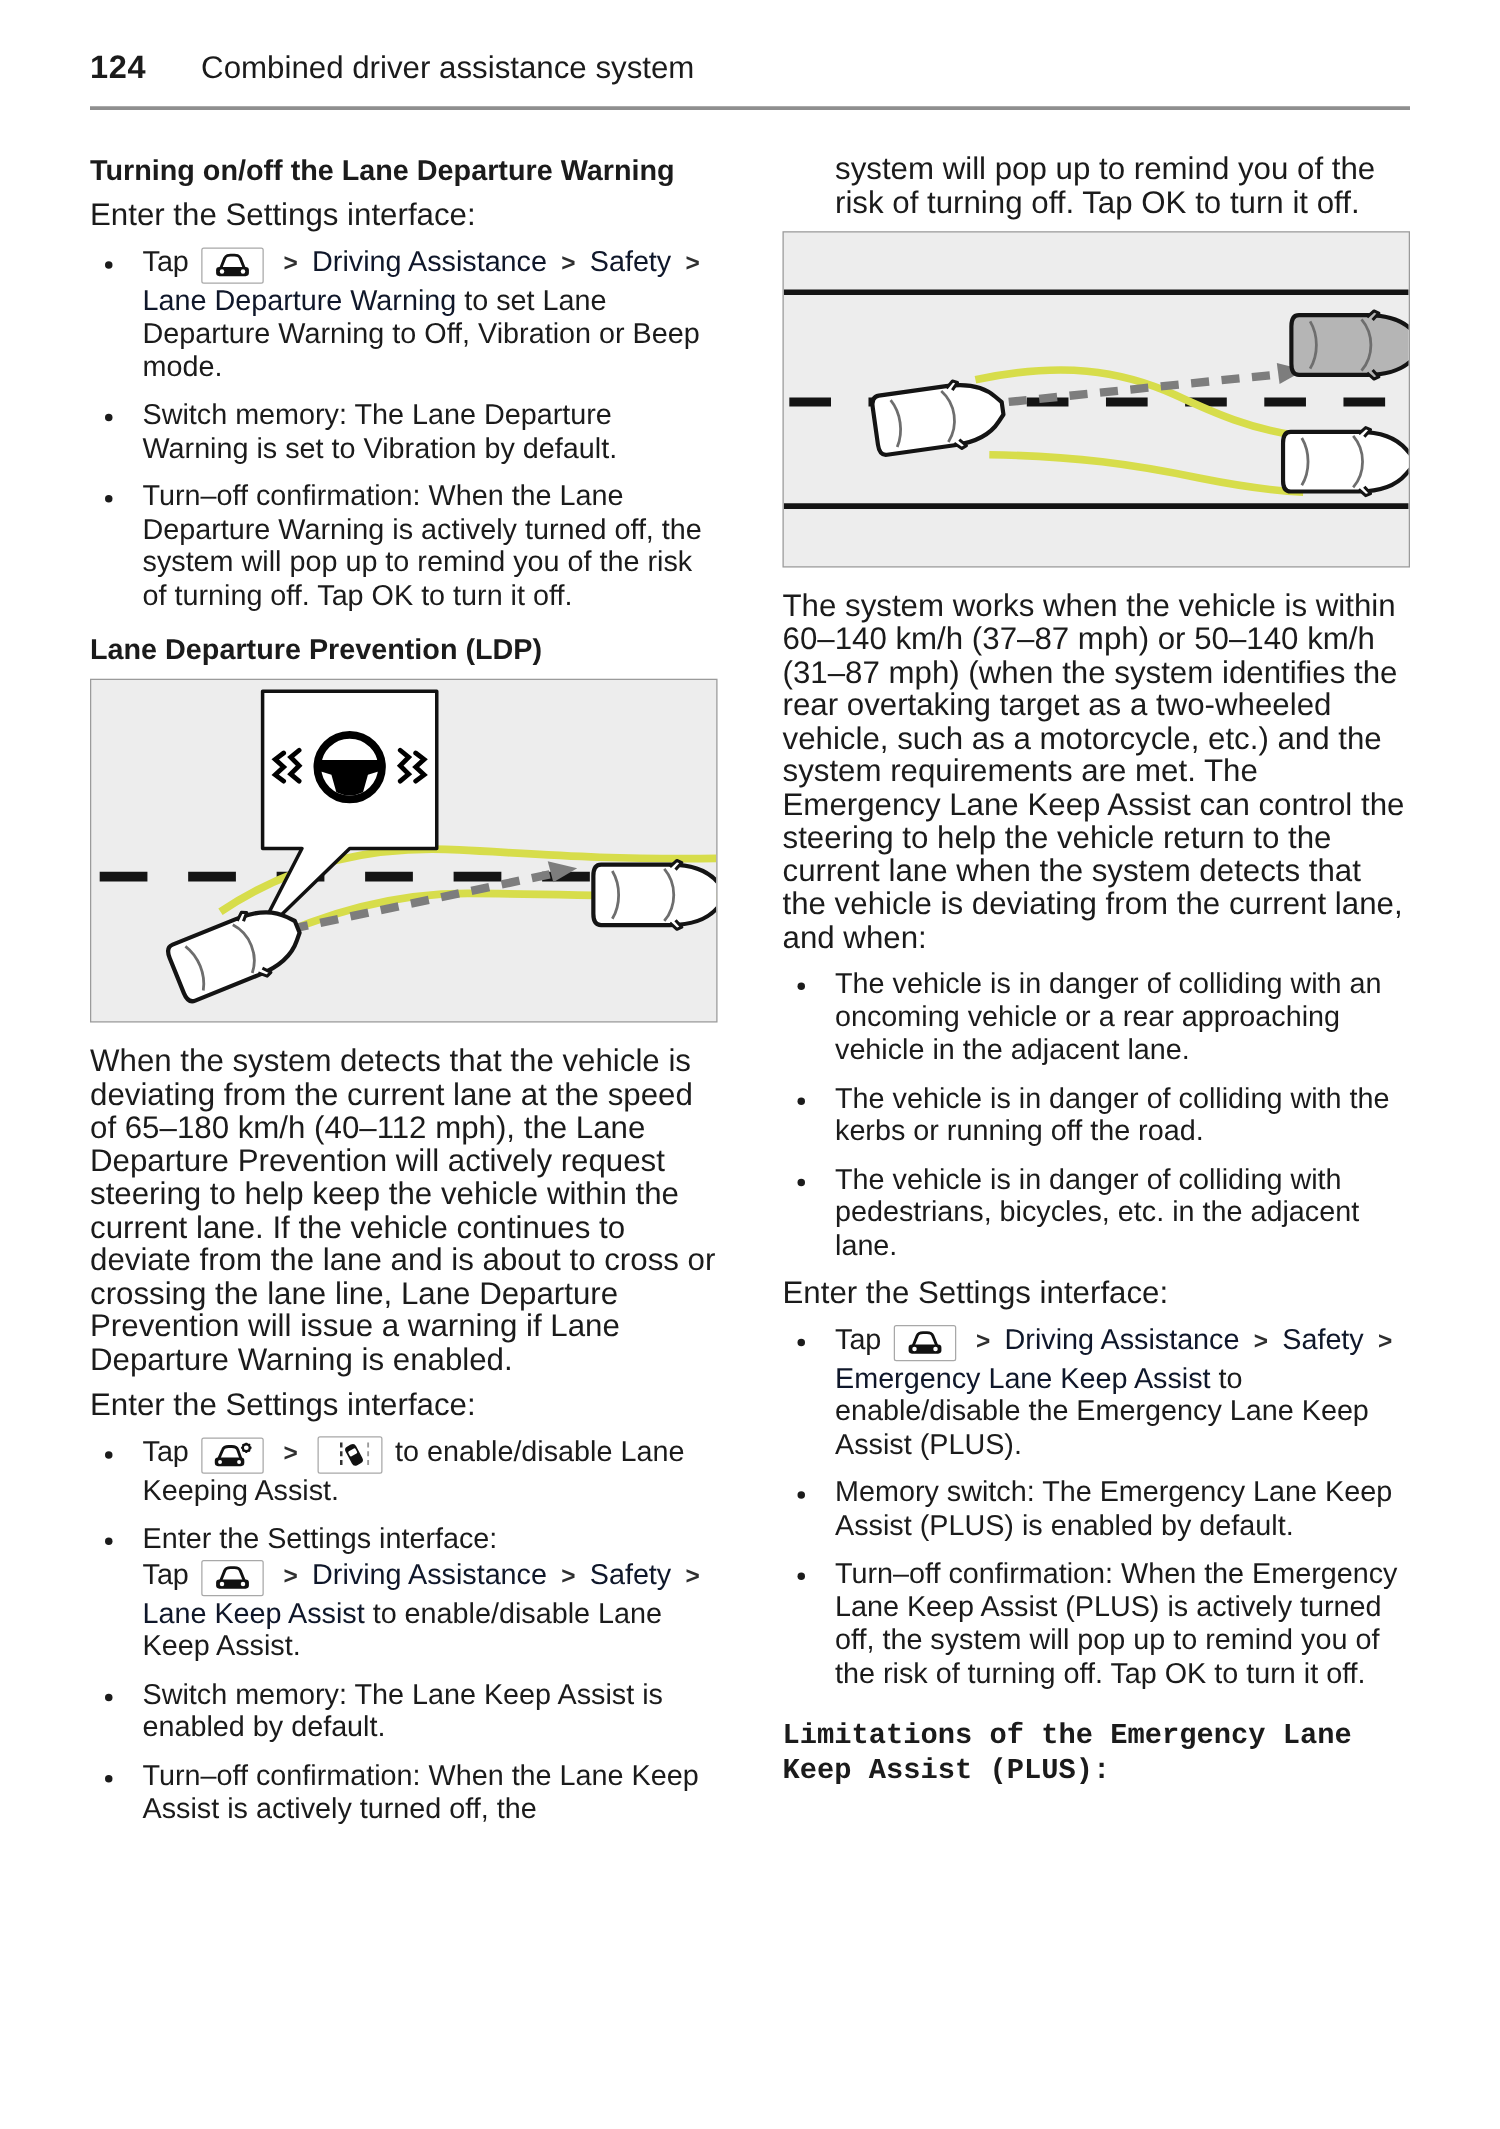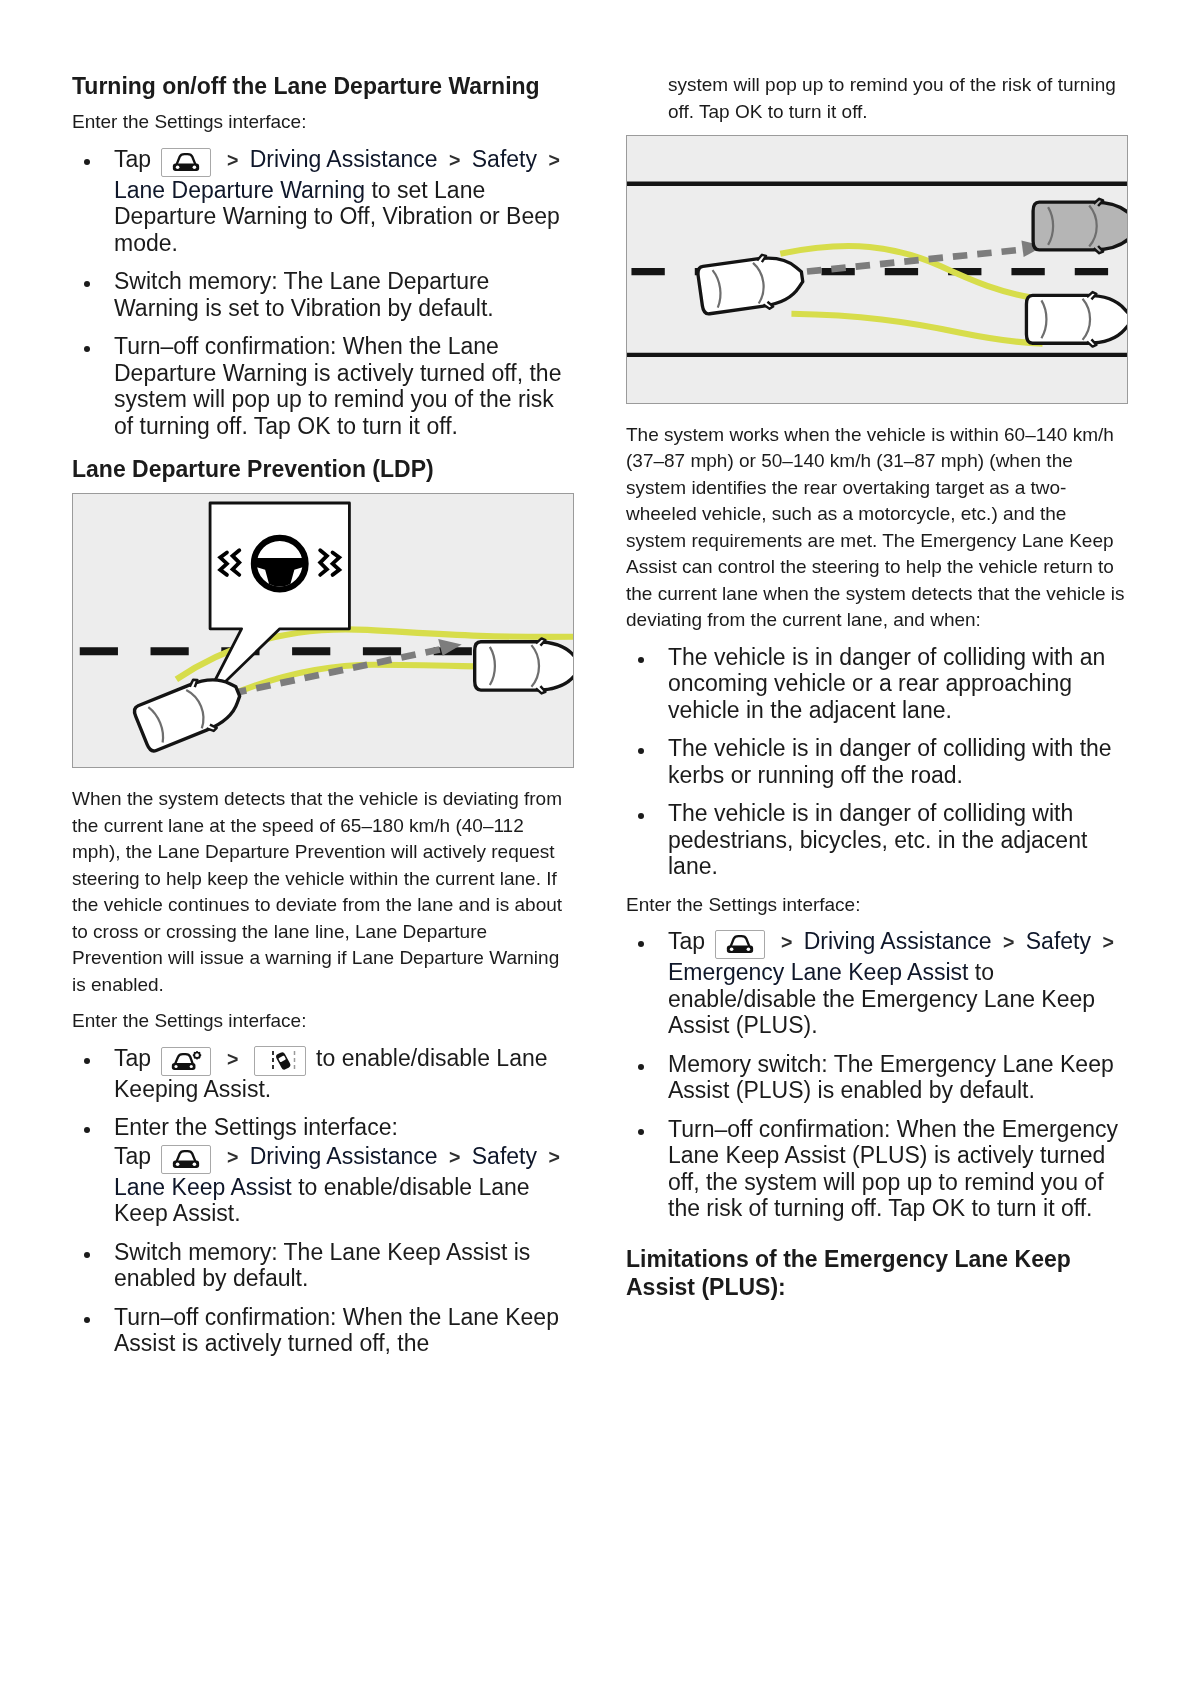--- a/index.html
+++ b/index.html
@@ -14,21 +14,21 @@
   
   .hdr { display:flex; align-items:baseline; gap:44px; padding-bottom:16px;
          border-bottom:3px solid #8f8f8f; }
   .hdr .pnum { font-size:26px; font-weight:700; letter-spacing:.5px; }
   .hdr .ptitle { font-size:25px; font-weight:400; }
 
   
   .cols { display:grid; grid-template-columns:1fr 1fr; column-gap:52px; margin-top:30px; }
 
   h3 { font-size:23px; line-height:28px; font-weight:700; margin:16px 0 9px; }
-  p  { font-size:19px; line-height:26.5px; margin:0 0 10px; }
+  p  { font-size:25px; line-height:26.5px; margin:0 0 10px; }
   ul { list-style:disc; padding-left:30px; margin:2px 0 6px; }
   li { font-size:23px; line-height:26.5px; padding-left:12px; margin-bottom:12px; }
   li::marker { font-size:.8em; }
 
   .menu { color:#0f172a; }
   .chev { font-weight:700; color:#2f2f2f; margin:0 5px; font-size:.85em; }
   .icon-box { display:inline-block; border:1px solid #a8a8a8; border-radius:2px;
               background:#fff; padding:3px 8px; line-height:0; vertical-align:-6px;
               margin:0 4px; }
   .icon-box svg { display:inline-block; }
@@ -50,20 +50,24 @@
       <path d="M15,8 C21,18 21,32 15,42" fill="none" stroke="#6e6e6e" stroke-width="2"></path>
       <path d="M52,6.5 C61,17 61,33 52,43.5" fill="none" stroke="#6e6e6e" stroke-width="2"></path>
       <path d="M56,5 l5,-4.5 3.5,1.5 -4.5,5" fill="var(--car,#ffffff)" stroke="#141414" stroke-width="2.2" stroke-linejoin="round"></path>
       <path d="M56,45 l5,4.5 3.5,-1.5 -4.5,-5" fill="var(--car,#ffffff)" stroke="#141414" stroke-width="2.2" stroke-linejoin="round"></path>
     </g>
   </defs>
 </svg>
 
 <div class="page">
 
+  <div class="hdr">
+    <span class="pnum">124</span>
+    <span class="ptitle">Combined driver assistance system</span>
+  </div>
 
   <div class="cols">
 
     <div class="col">
 
       <h3 style="margin-top:4px;">Turning on/off the Lane Departure Warning</h3>
       <p>Enter the Settings interface:</p>
 
       <ul>
         <li>
@@ -225,17 +229,17 @@
           <span class="chev">&gt;</span>
           <span class="menu">Safety</span>
           <span class="chev">&gt;</span>
           <span class="menu">Emergency Lane Keep Assist</span>
           <span>to enable/disable the Emergency Lane Keep Assist (PLUS).</span>
         </li>
         <li><span>Memory switch: The Emergency Lane Keep Assist (PLUS) is enabled by default.</span></li>
         <li><span>Turn–off confirmation: When the Emergency Lane Keep Assist (PLUS) is actively turned off, the system will pop up to remind you of the risk of turning off. Tap OK to turn it off.</span></li>
       </ul>
 
-      <h3 style="margin-top:23px;">Limitations of the Emergency Lane Keep Assist (PLUS):</h3>
+      <h3 style="margin-top:23px;font-family:Liberation Mono, monospace;">Limitations of the Emergency Lane Keep Assist (PLUS):</h3>
     </div>
 
   </div>
 </div>
 
 </body></html>

